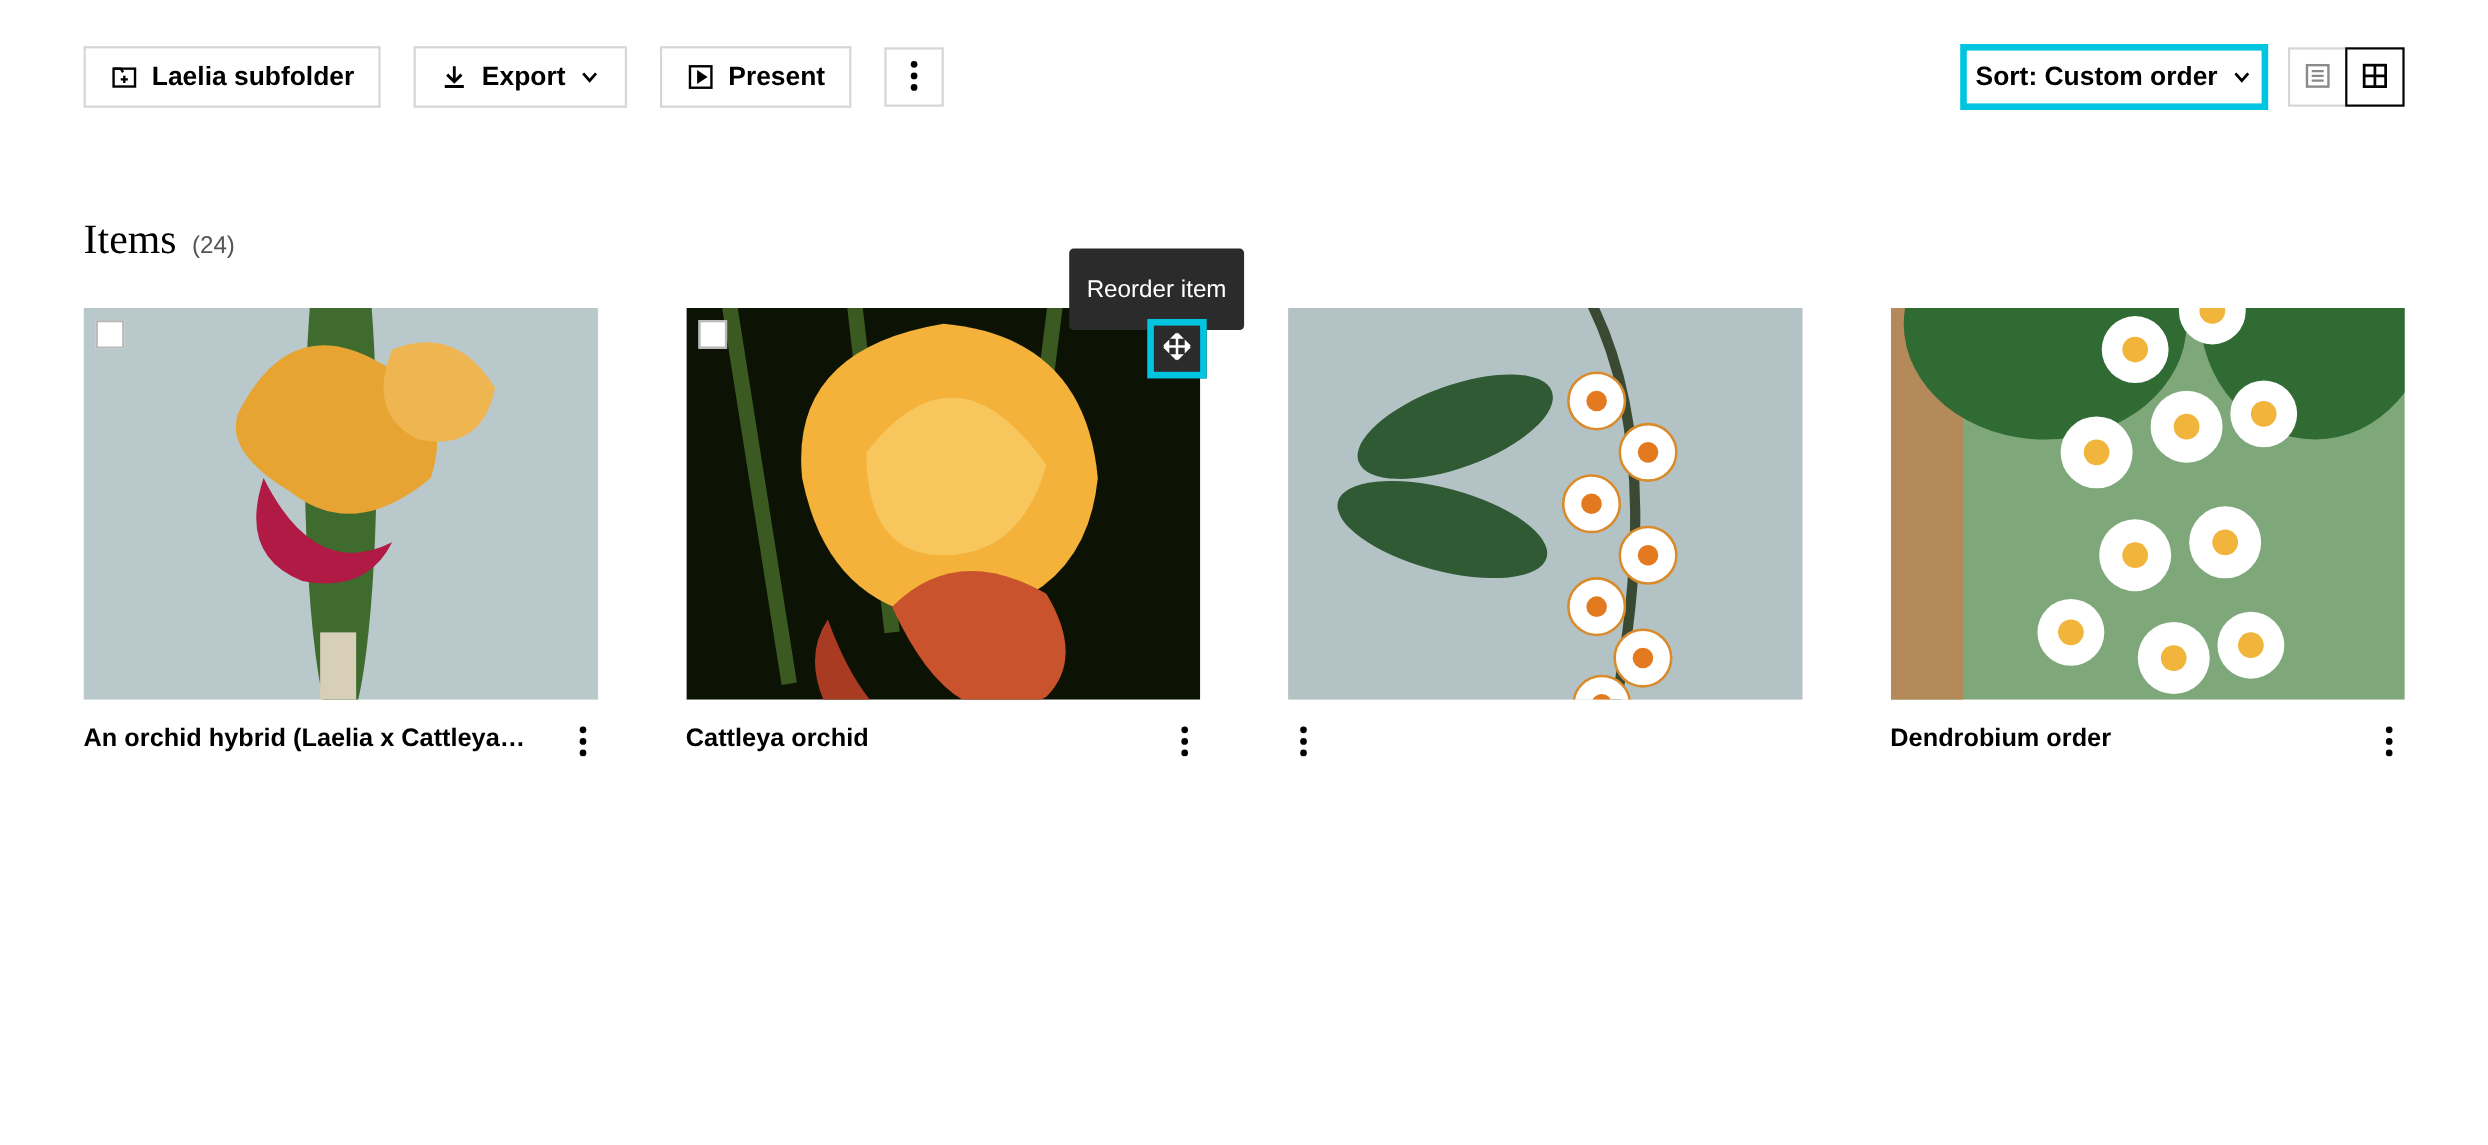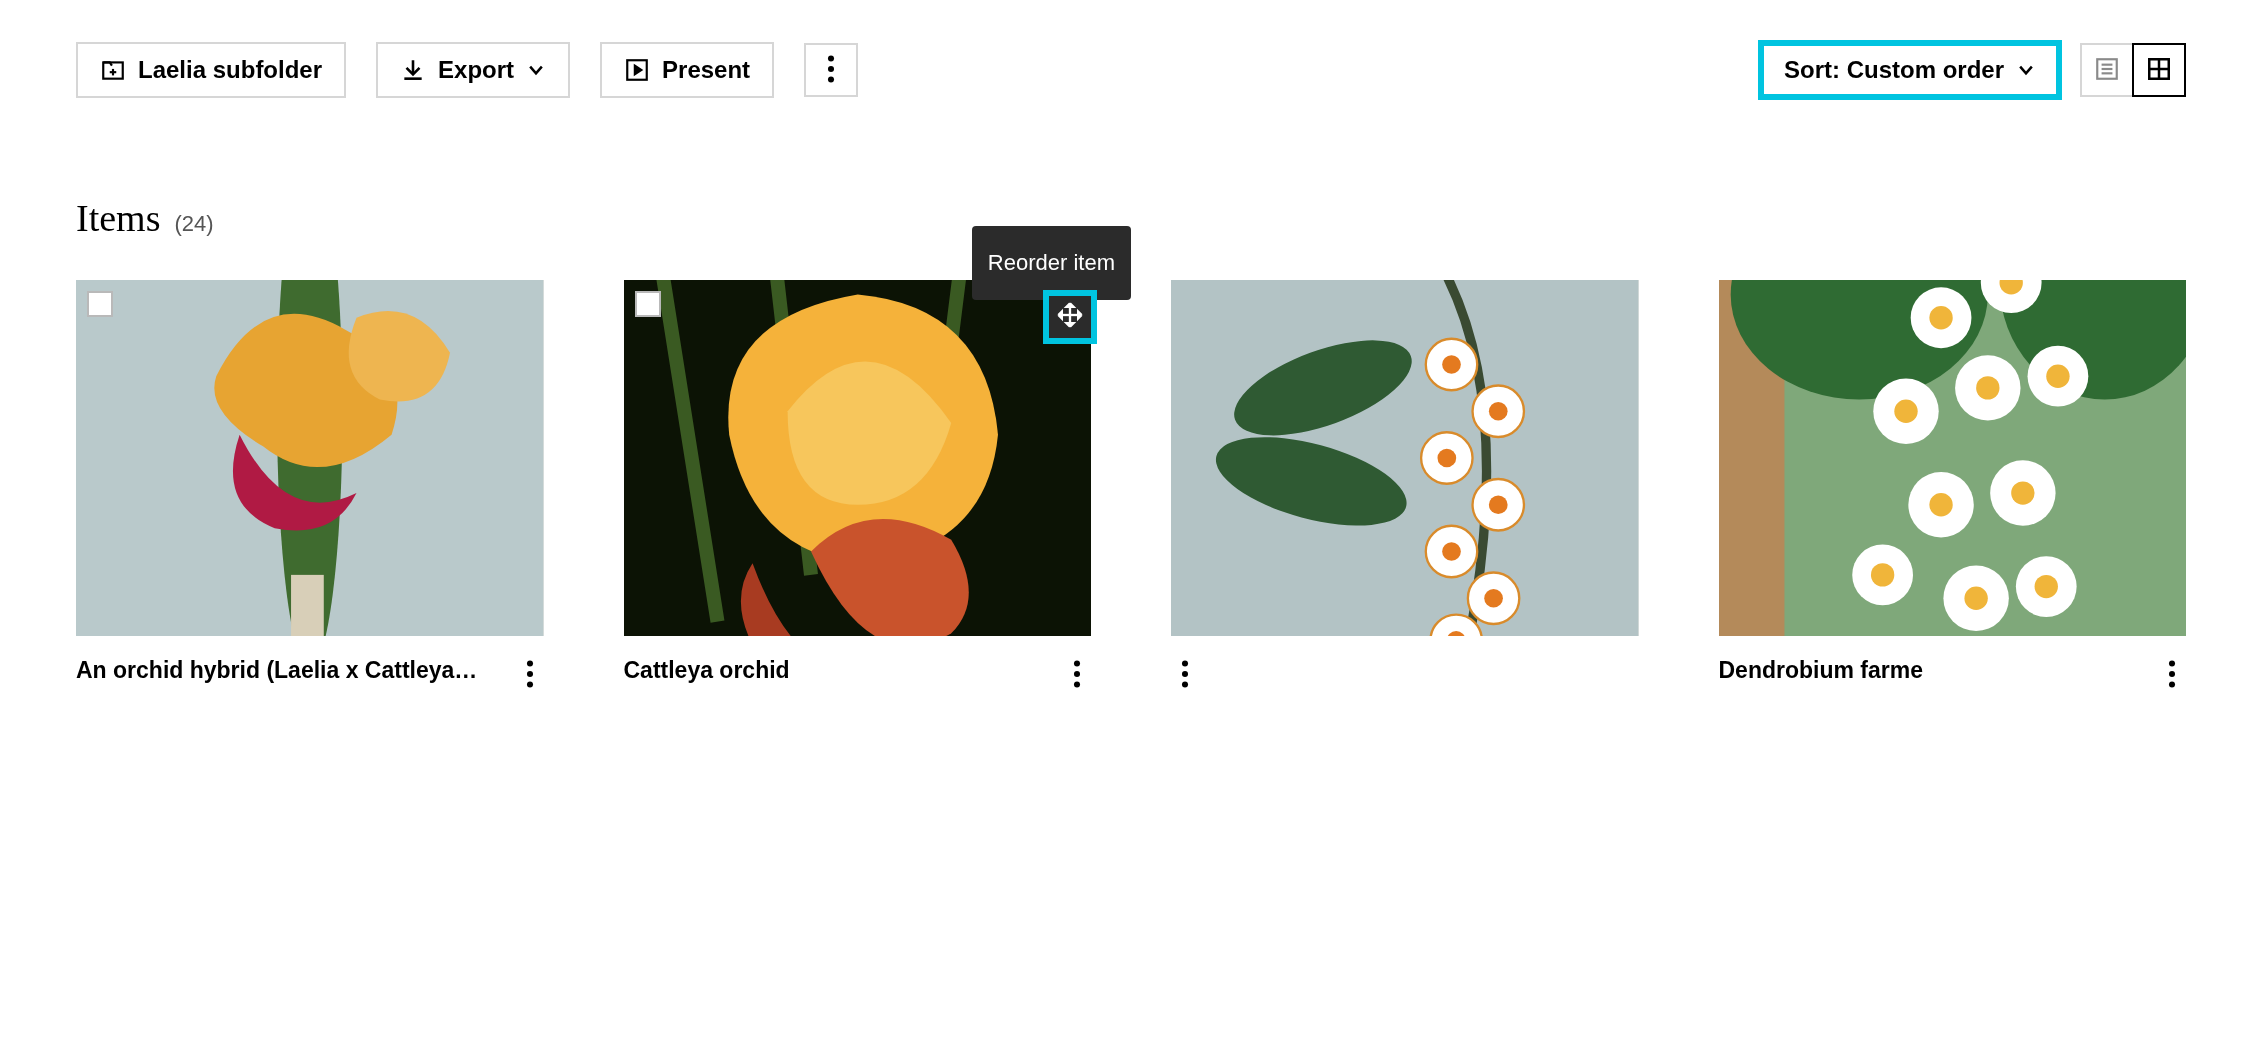--- a/index.html
+++ b/index.html
@@ -42,21 +42,21 @@
     cursor: pointer;
   }
   .toolbar-right {
     margin-left: auto;
     display: flex;
     align-items: center;
     gap: 20px;
   }
   .sort-btn {
     border: 6px solid #00c4e0;
-    padding: 10px 20px;
+    padding: 10px 8px;
   }
   .view-toggle {
     display: flex;
   }
   .view-toggle .icon-btn { margin-left:-2px; }
   .view-toggle .icon-btn.active {
     border-color:#000;
     z-index:1;
   }
   .section-header {
@@ -397,21 +397,21 @@
                 <circle cx="140" cy="185" r="5" fill="#f0b53a"></circle>
               <circle cx="90" cy="225" r="13" fill="#fff"></circle>
                 <circle cx="90" cy="225" r="5" fill="#f0b53a"></circle>
               <circle cx="125" cy="225" r="13" fill="#fff"></circle>
                 <circle cx="125" cy="225" r="5" fill="#f0b53a"></circle>
             </g>
           </svg>
         </div>
       </div>
       <div class="card-footer">
-        <div class="card-title">Dendrobium farme</div>
+        <div class="card-title">Dendrobium order</div>
         <div class="kebab">
           <span>
             <svg width="8" height="28" viewBox="0 0 6 24">
                 <circle cx="3" cy="3" r="2.6" fill="#000"></circle>
                 <circle cx="3" cy="12" r="2.6" fill="#000"></circle>
                 <circle cx="3" cy="21" r="2.6" fill="#000"></circle>
               </svg>
           </span>
         </div>
       </div>

